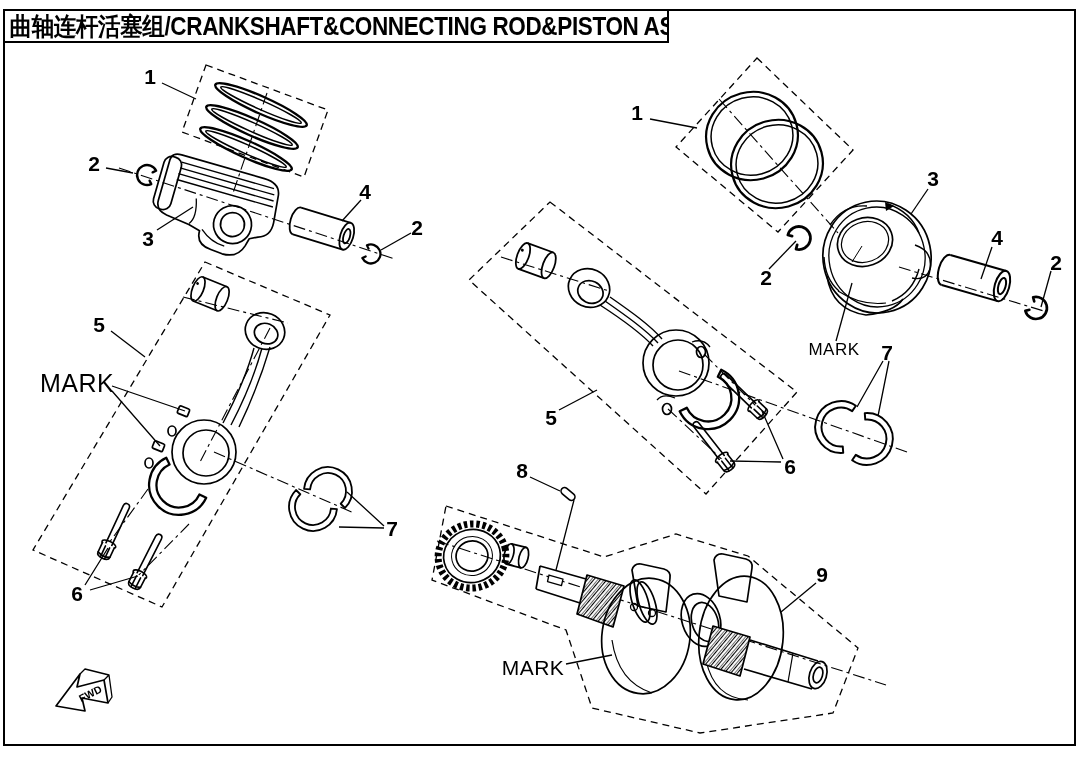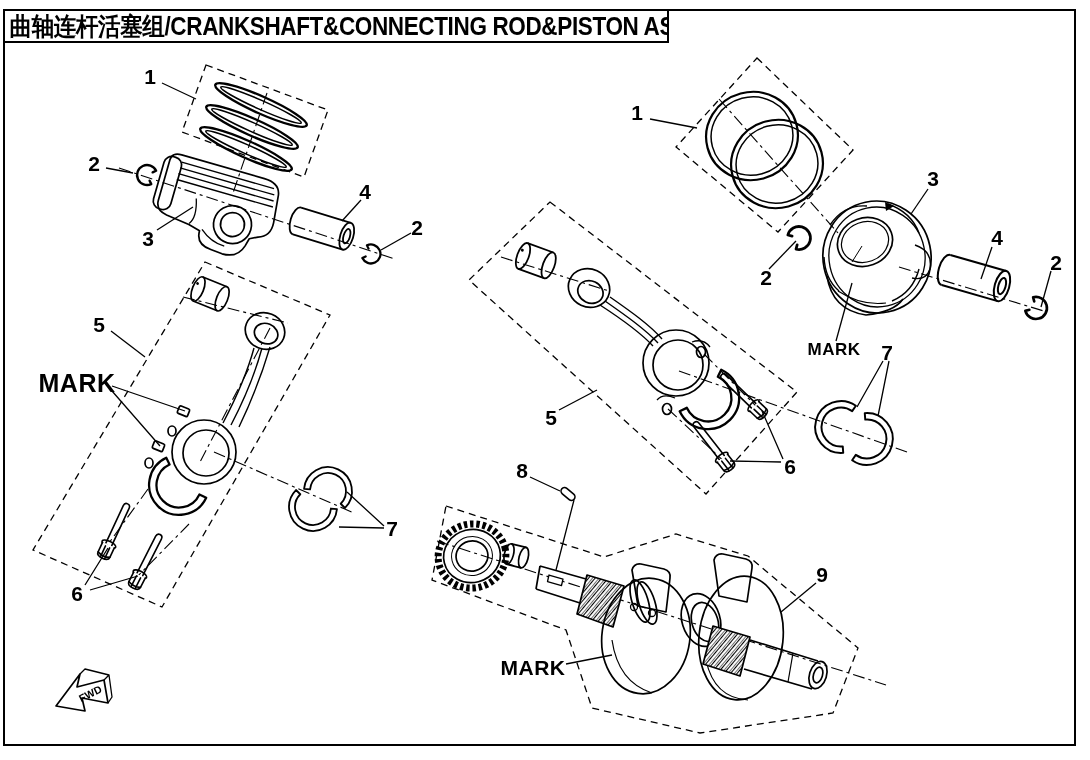--- a/index.html
+++ b/index.html
@@ -9,21 +9,21 @@
          border:2px solid #000;box-sizing:border-box;}
   .titlebox{position:absolute;left:3px;top:9px;width:666px;height:34px;
             border:2px solid #000;box-sizing:border-box;background:#fff;
             display:flex;align-items:center;white-space:nowrap;overflow:hidden;}
   .titlebox span{font-weight:bold;font-size:25px;letter-spacing:-0.4px;
                  transform:scaleX(0.9);transform-origin:0 50%;padding-left:5px;}
   svg.art{position:absolute;left:0;top:0;}
   .co{position:absolute;transform:translate(-50%,-50%);
       font-weight:bold;font-size:21px;line-height:1;}
   .mark{position:absolute;transform:translate(-50%,-50%);
-        font-weight:bold;line-height:1;letter-spacing:0.5px;text-align:right;}
+        font-weight:normal;line-height:1;letter-spacing:0.5px;text-align:right;}
   .mark-l{font-size:25px;} .mark-r{font-size:17px;} .mark-b{font-size:21px;}
 </style>
 </head>
 <body>
 
 <div class="canvas">
 
   <div class="frame"></div>
 
   <svg class="art" width="1090" height="760" viewBox="0 0 1090 760">

